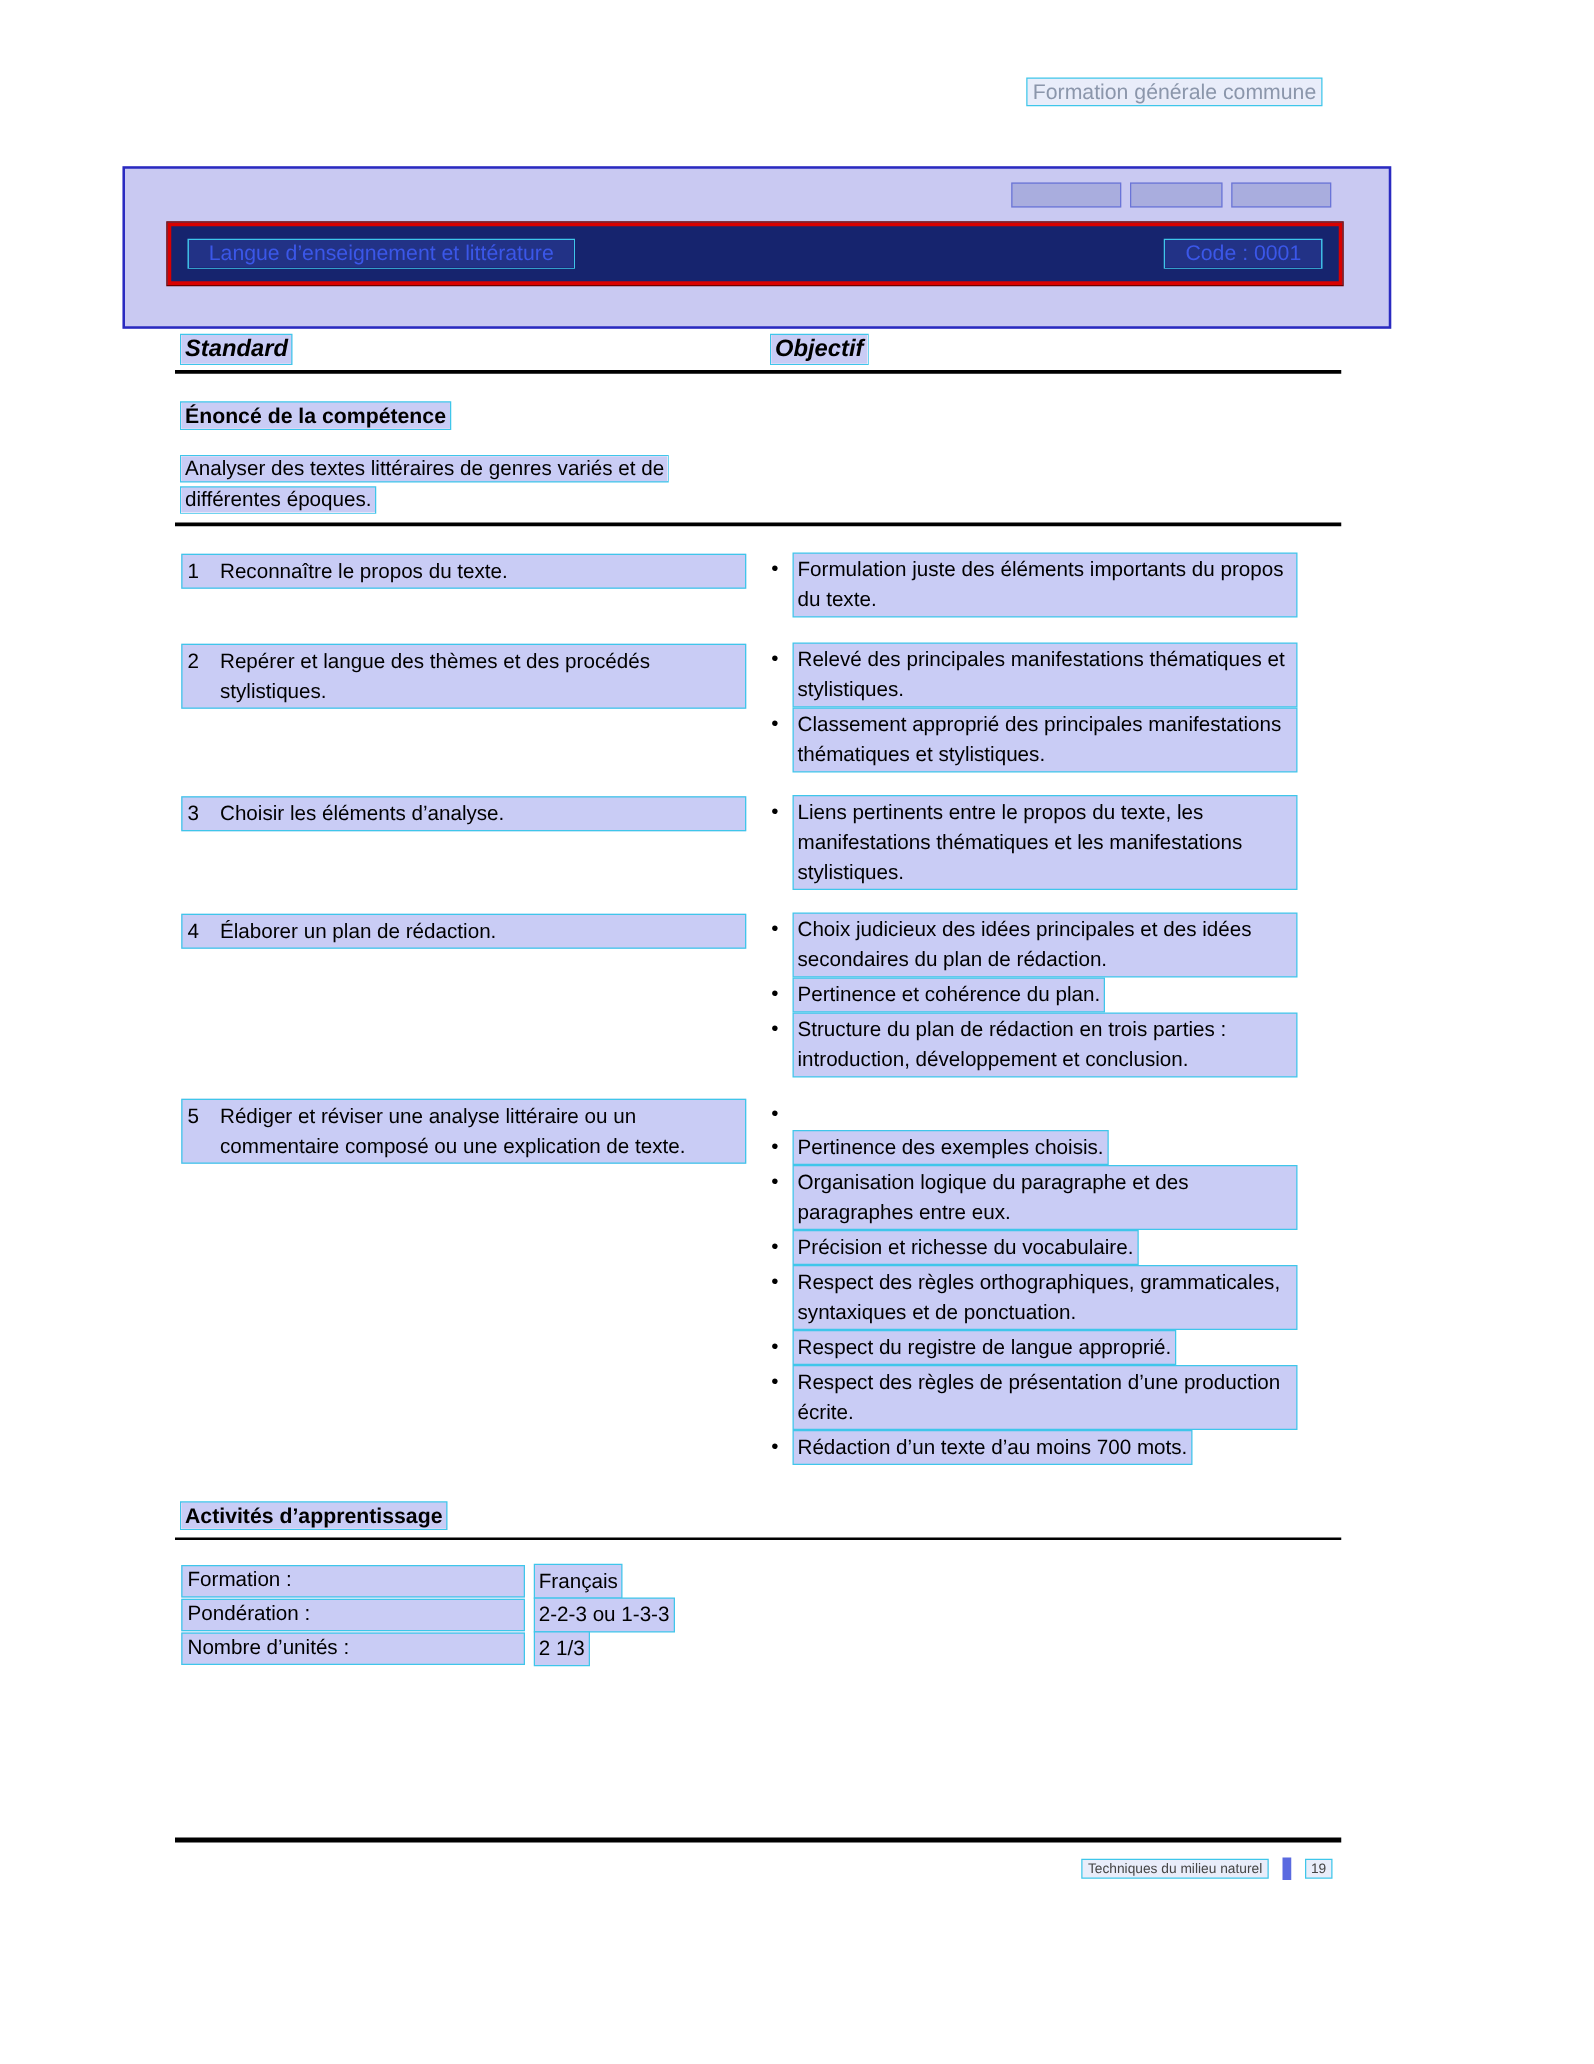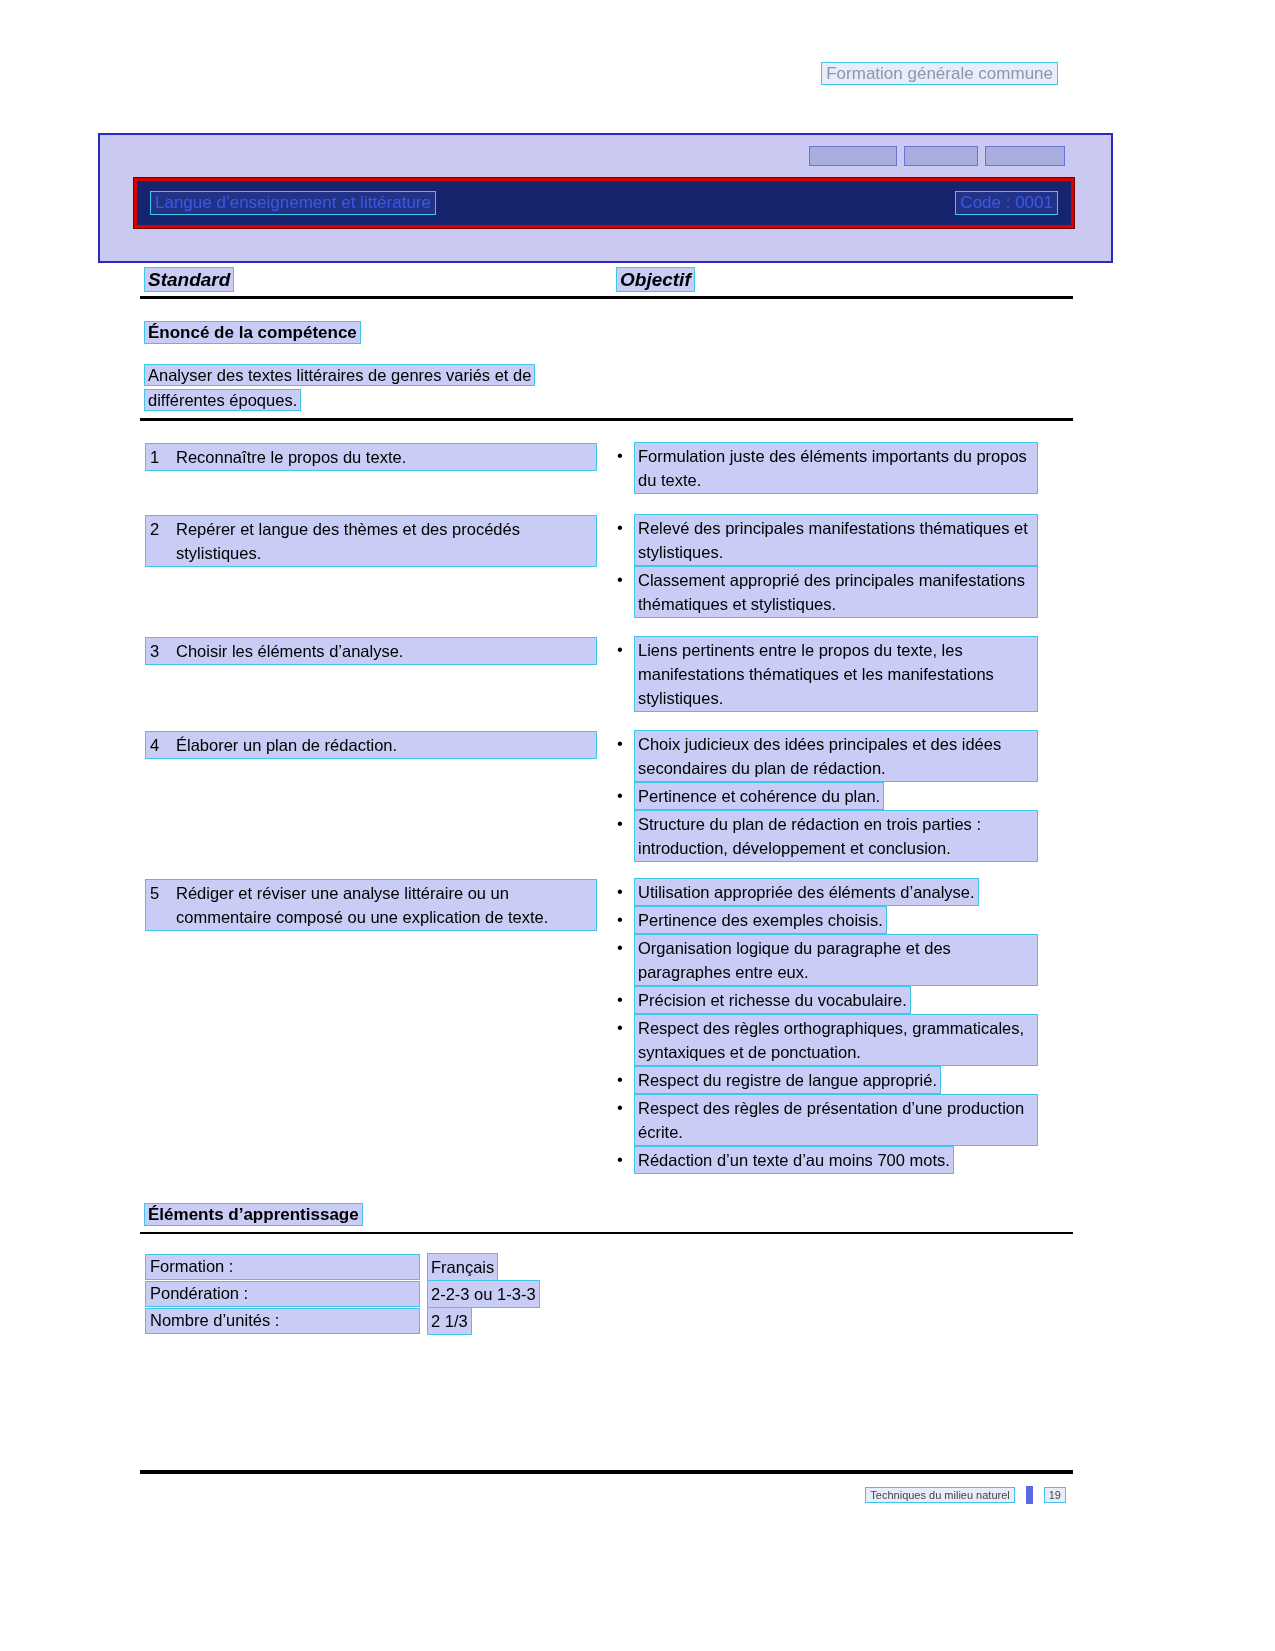--- a/index.html
+++ b/index.html
@@ -41,21 +41,21 @@
   .title-bar {
     position:absolute; left:34px; top:43px; width:940px; height:50px;
     background:#16246e; border:3px solid #d90000; outline:1px solid #6e0000;
     display:flex; align-items:center; justify-content:space-between;
     padding:0 14px;
   }
   .title-bar .hl-dark {
     color:#3b57e8; font-size:17px;
     background:rgba(58,78,180,0.35);
     box-shadow:0 0 0 1px #3fc6ea;
-    padding:1px 4px;
+    padding:1px 16px;
   }
   
   .content { position:absolute; left:145px; top:268px; width:928px; }
   .two-col { display:grid; grid-template-columns:472px 1fr; align-items:baseline; }
   .obj-std { font-size:19px; font-weight:bold; font-style:italic; }
   .rule { height:3px; background:#000; margin-left:-5px; width:933px; }
   .rule-thin { height:2px; background:#000; margin-left:-5px; width:933px; }
   .sec-heading { font-size:17px; font-weight:bold; }
   .enonce-head { margin-top:22px; }
   .enonce-text { margin-top:18px; width:445px; font-size:16.5px; line-height:25px; }
@@ -195,21 +195,20 @@
       <div class="row">
         <div>
             <div class="elbar hlblock">
           <span class="num">5</span>
           <span>Rédiger et réviser une analyse littéraire ou un commentaire composé ou une explication de texte.</span>
         </div>
           </div>
         <ul class="crit">
           <li>
               <span class="b">•</span>
-              <span class="hl">Utilisation appropriée des éléments d’analyse.</span>
             </li>
           <li>
               <span class="b">•</span>
               <span class="hl">Pertinence des exemples choisis.</span>
             </li>
           <li>
               <span class="b">•</span>
               <span class="hl">Organisation logique du paragraphe et des paragraphes entre eux.</span>
             </li>
           <li>
@@ -231,21 +230,21 @@
           <li>
               <span class="b">•</span>
               <span class="hl">Rédaction d’un texte d’au moins 700 mots.</span>
             </li>
         </ul>
       </div>
 
     </div>
 
     <div class="sec-heading act-head">
-      <span class="hl">Éléments d’apprentissage</span>
+      <span class="hl">Activités d’apprentissage</span>
     </div>
     <div class="rule-thin" style="margin-top:5px;"></div>
 
     <div class="fields">
       <div class="field-line">
         <span class="hlblock">Formation :</span>
         <span class="hl val">Français</span>
       </div>
       <div class="field-line">
         <span class="hlblock">Pondération :</span>

